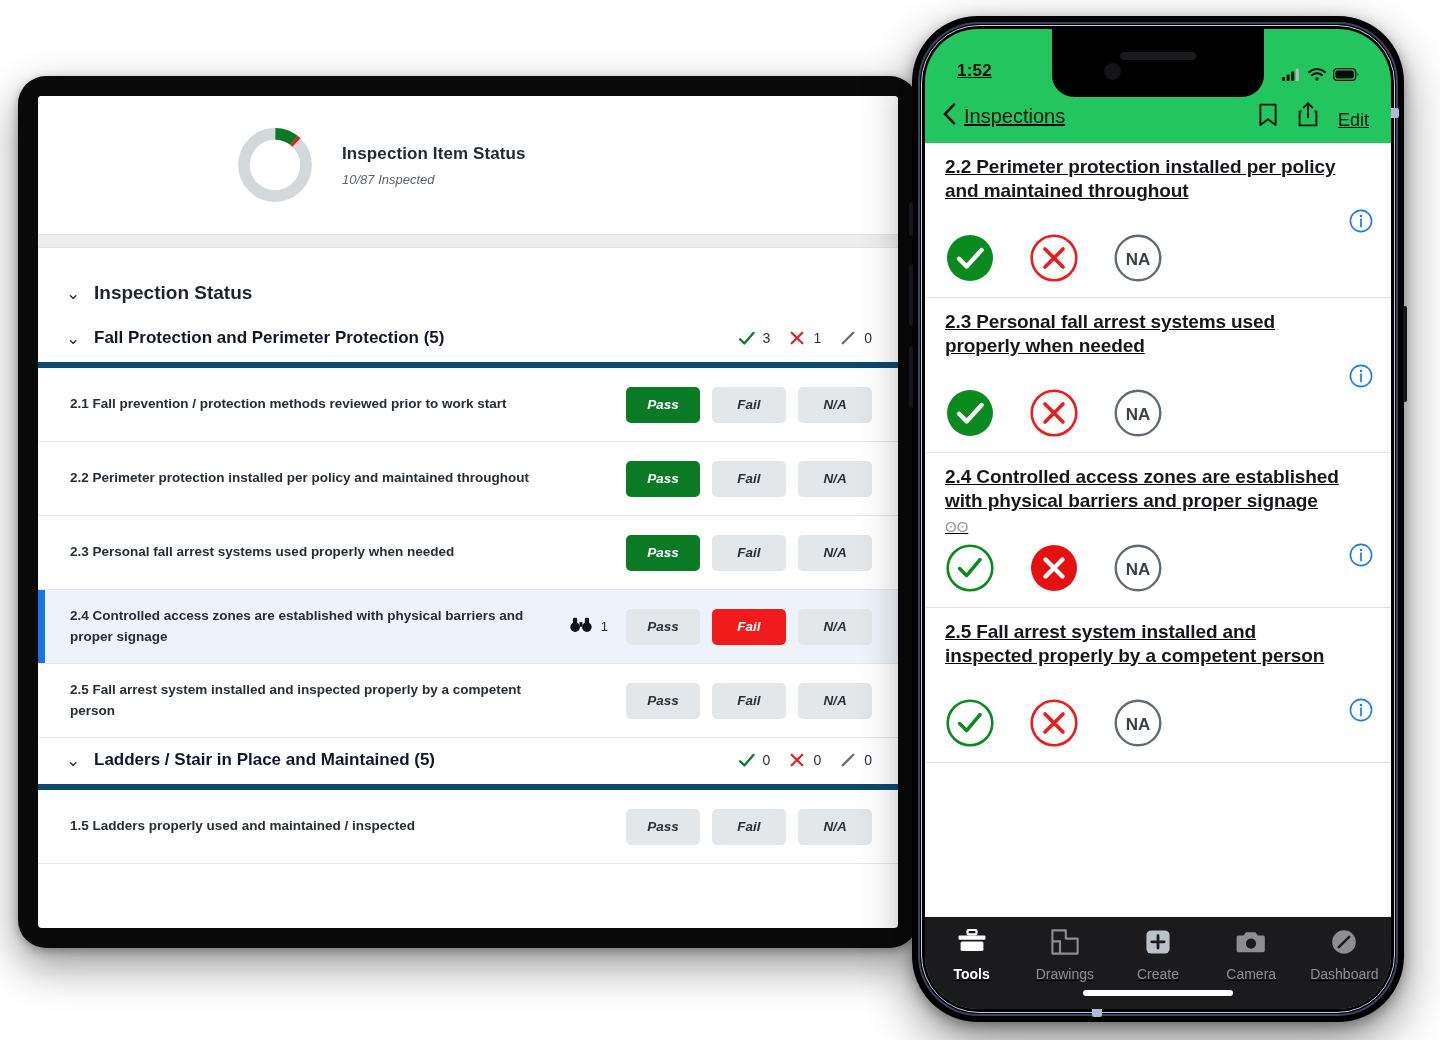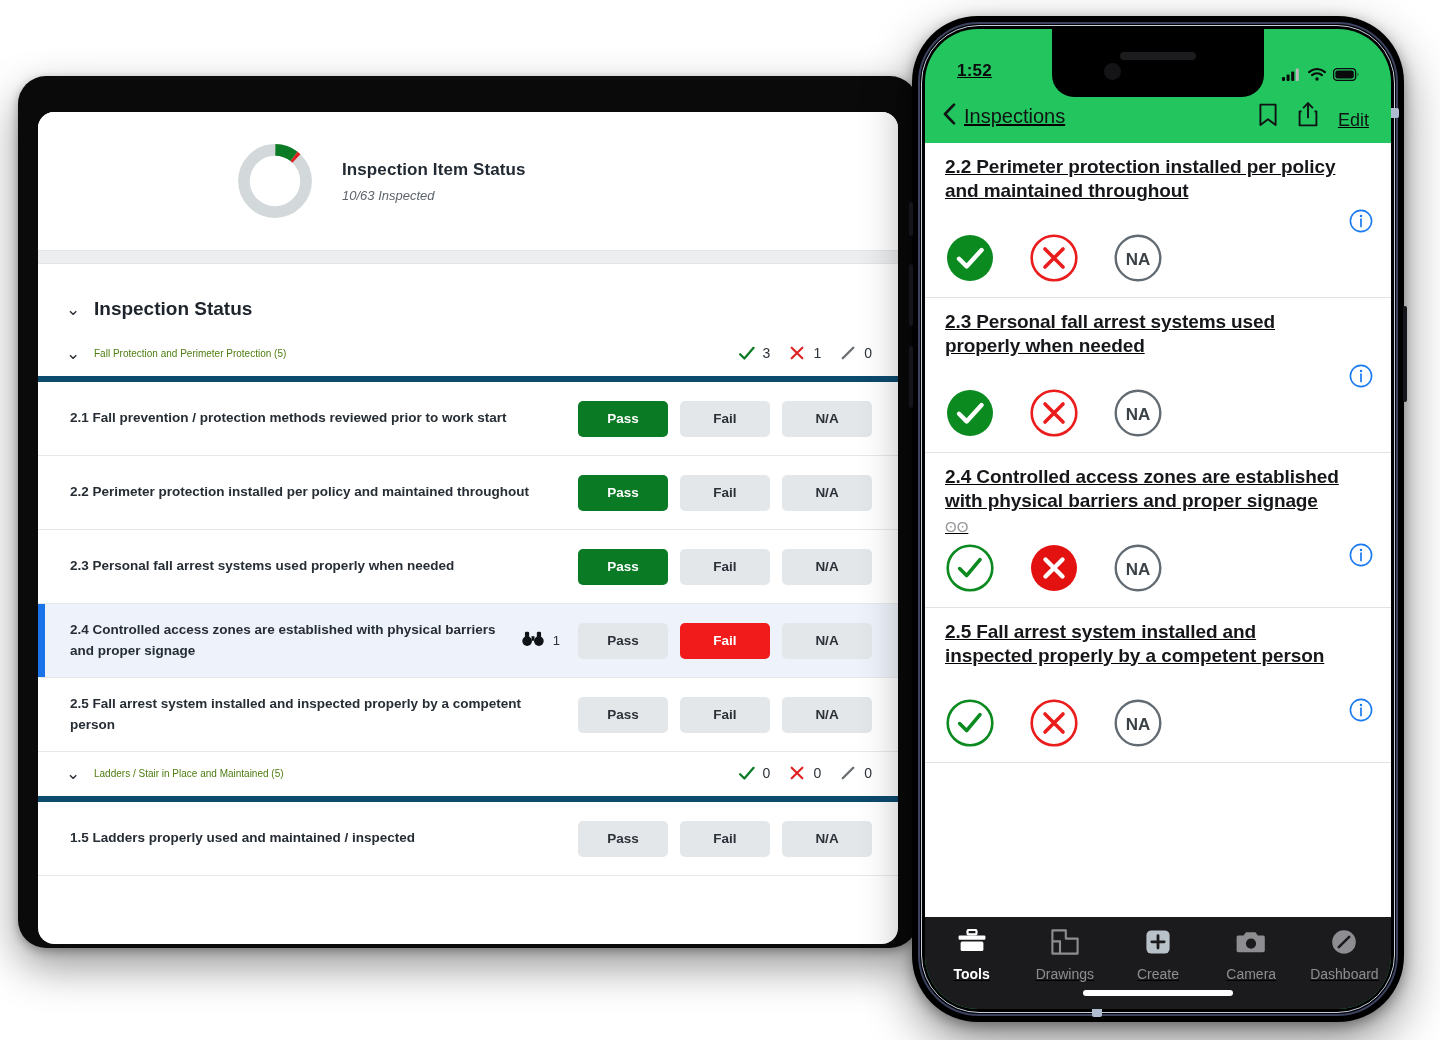--- a/index.html
+++ b/index.html
@@ -17,24 +17,23 @@
     left: 18px; top: 76px;
     width: 900px; height: 872px;
     background: #0a0a0a;
     border-radius: 28px;
     padding: 20px;
     box-shadow: 0 18px 44px rgba(0,0,0,.42), 0 3px 10px rgba(0,0,0,.3);
   }
   .desktop-screen {
     width: 100%; height: 100%;
     background: #ffffff;
-    border-radius: 16px;
+    border-radius: 4px;
     overflow: hidden;
     position: relative;
-    margin-top: 16px;
   }
 
   .dash-header {
     height: 138px;
     background: #fff;
     display: flex; align-items: center;
     padding-left: 196px;
   }
   .donut-wrap { width: 82px; height: 82px; flex: none; }
   .donut-wrap svg { display: block; }
@@ -64,21 +63,21 @@
   .section-title {
     font-size: 19px; font-weight: bold; color: #1d242b;
     margin-left: 12px;
   }
 
   .group-header {
     display: flex; align-items: center;
     padding: 12px 26px 14px 26px;
   }
   .group-name {
-    font-size: 10px; font-weight: normal; color: #4d7c0f;
+    font-size: 17px; font-weight: bold; color: #0f172a;
     margin-left: 12px;
   }
   .group-stats { margin-left: auto; display: flex; align-items: center; gap: 6px; }
   .stat { display: flex; align-items: center; gap: 7px; margin-left: 12px; }
   .stat .gi { width: 18px; height: 18px; display:flex; align-items:center; justify-content:center; }
   .stat .sv { font-size: 14px; color: #2b3138; }
 
   .item-list { border-top: 6px solid #0c4a6e; }
   .item-row {
     display: flex; align-items: center;
@@ -98,25 +97,25 @@
   }
   .item-text {
     font-size: 13.5px; font-weight: bold; color: #262d34;
     line-height: 1.5; max-width: 490px;
   }
   .item-obs { margin-left: auto; display:flex; align-items:center; gap:9px; padding-right: 18px; }
   .obs-count { font-size: 13px; color: #2b3138; }
   .pfn { margin-left: auto; display: flex; gap: 12px; flex: none; }
   .item-obs + .pfn { margin-left: 0; }
   .pfbtn {
-    width: 90px; height: 36px; border-radius: 5px;
+    width: 74px; height: 36px; border-radius: 5px;
     display: flex; align-items: center; justify-content: center;
     font-size: 13.5px; font-weight: bold;
     background: #e4e7e9; color: #2b3138;
-    border: none; cursor: pointer;
+    border: none; cursor: pointer; font-style: italic;
   }
   .pfbtn.pass-on { background: #0b7a25; color: #fff; }
   .pfbtn.fail-on { background: #f21b1b; color: #fff; }
 
   
   .phone-device {
     position: absolute;
     left: 912px; top: 16px;
     width: 492px; height: 1006px;
     background: #000;
@@ -220,21 +219,21 @@
       <div class="dash-header">
         <div class="donut-wrap">
           <svg viewBox="0 0 42 42" width="82" height="82" aria-hidden="true">
             <circle cx="21" cy="21" r="15.9" fill="none" stroke="#d3d9da" stroke-width="6"></circle>
             <circle cx="21" cy="21" r="15.9" fill="none" stroke="#0b7a25" stroke-width="6" stroke-dasharray="10.3 89.7" stroke-dashoffset="25"></circle>
             <circle cx="21" cy="21" r="15.9" fill="none" stroke="#e02020" stroke-width="6" stroke-dasharray="1.6 98.4" stroke-dashoffset="14.7"></circle>
           </svg>
         </div>
         <div class="dash-titles">
           <div class="dash-title">Inspection Item Status</div>
-          <div class="dash-sub">10/63 Inspected</div>
+          <div class="dash-sub">10/87 Inspected</div>
         </div>
       </div>
 
       <div class="dash-divider"></div>
 
       <div class="dash-body">
 
         <div class="section-title-row">
           <span class="chev">⌄</span>
           <span class="section-title">Inspection Status</span>

